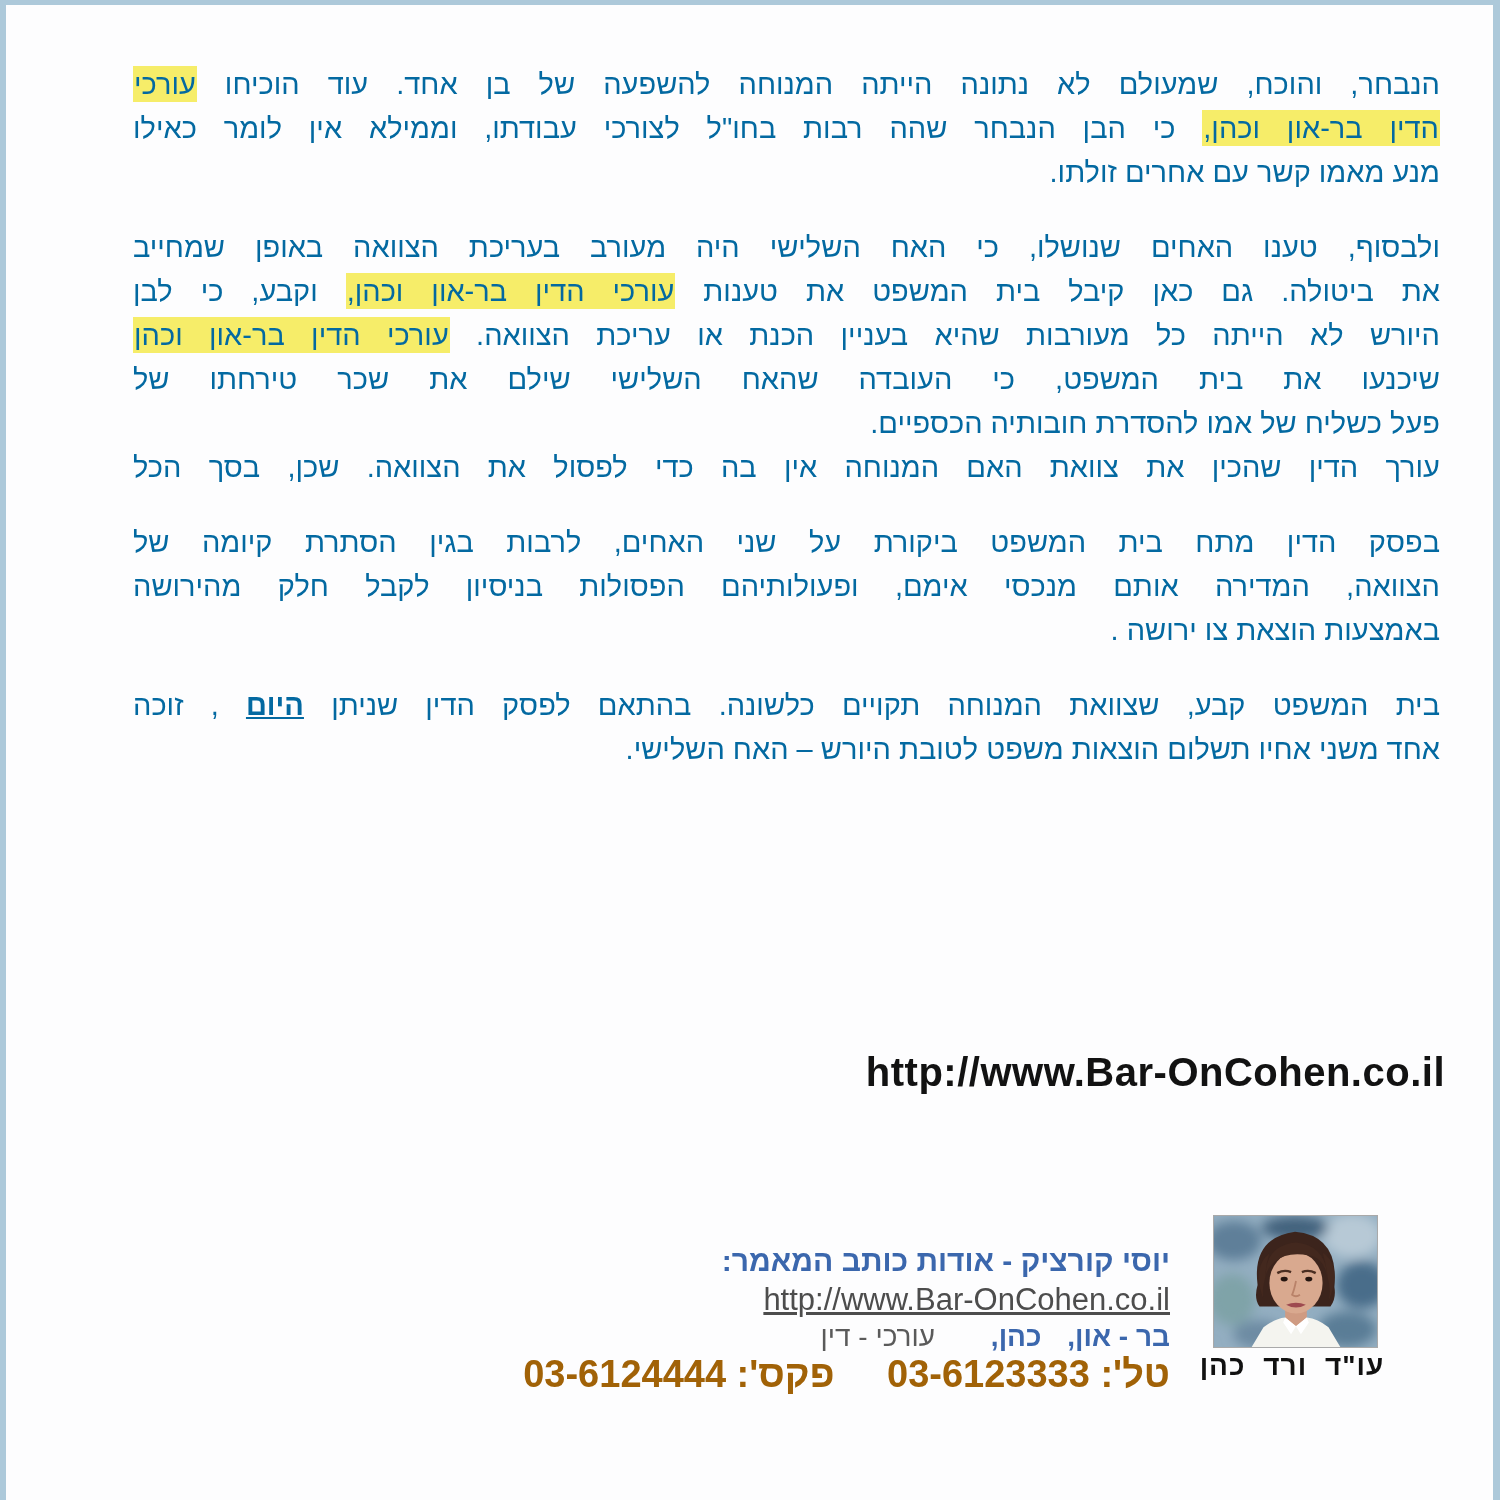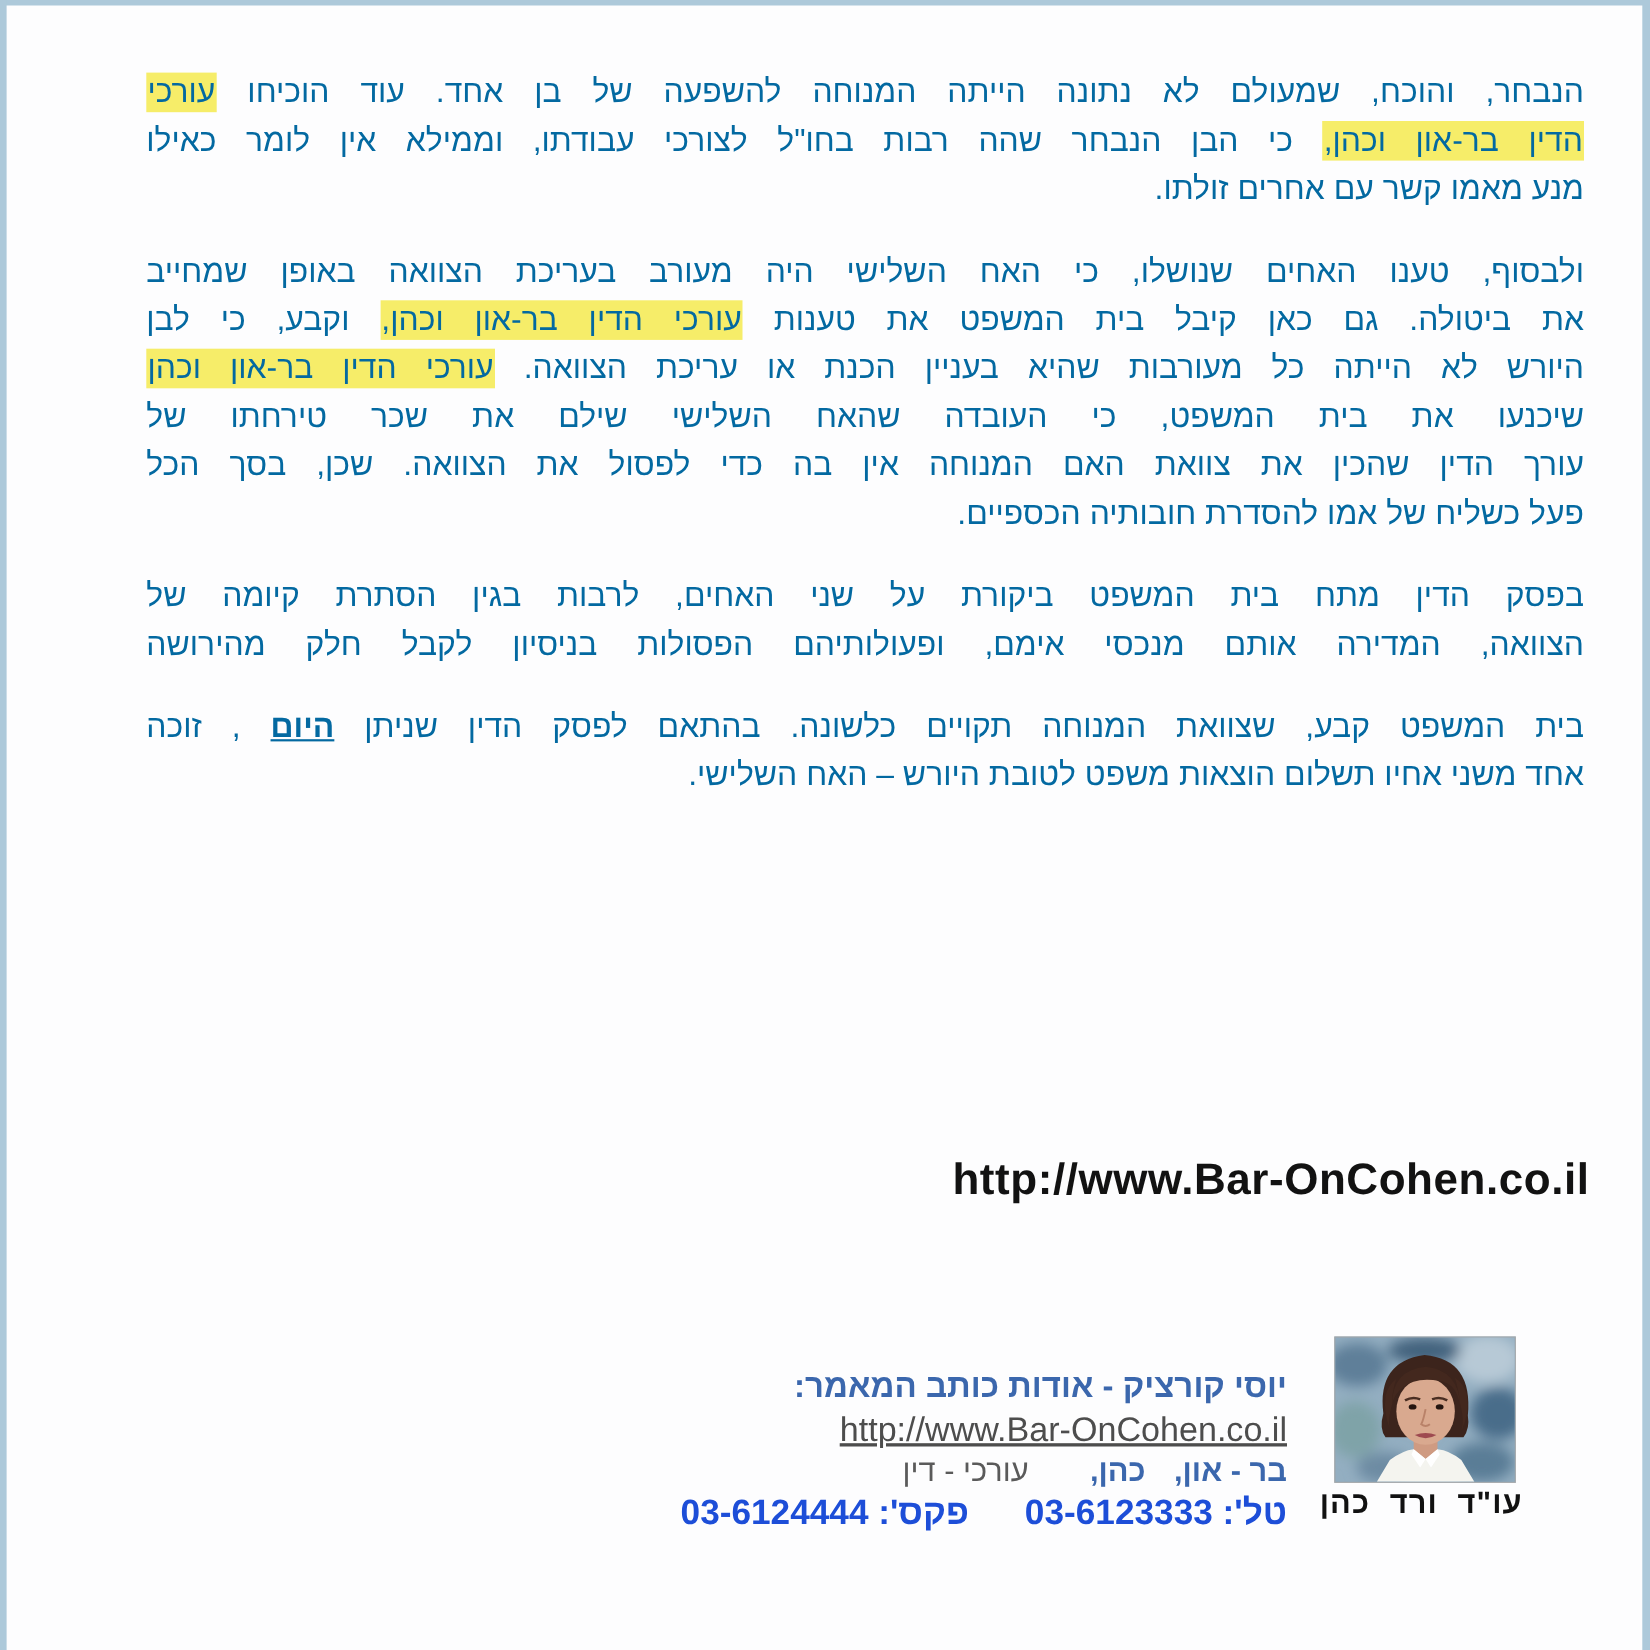--- a/index.html
+++ b/index.html
@@ -37,21 +37,21 @@
   
   .footer-block{
     position:absolute;top:1210px;right:330px;
     direction:rtl;text-align:right;white-space:nowrap;
   }
   .about{color:#3b67ad;font-weight:bold;font-size:30px;line-height:38px;margin-top:32px;}
   .flink{direction:ltr;color:#4d4d4d;font-size:31px;line-height:39px;text-decoration:underline;}
   .firm{font-size:28px;line-height:35px;color:#3b67ad;font-weight:bold;}
   .firm .role{color:#5a5a5a;font-weight:normal;margin-inline-start:48px;}
   .firm .nameb{margin-inline-start:18px;}
-  .phone{color:#1d4ed8;font-weight:bold;font-size:32px;line-height:41px;}
+  .phone{color:#a16207;font-weight:bold;font-size:38px;line-height:41px;}
   .phone .num{direction:ltr;unicode-bidi:embed;}
   .phone .faxl{margin-inline-start:42px;}
 
   
   .photo{
     position:absolute;left:1213px;top:1215px;width:165px;height:133px;
     border:1px solid #a9a9a9;box-sizing:border-box;background:#8ea9bc;
   }
   .photo svg{display:block;width:100%;height:100%;}
   .caption{
@@ -72,26 +72,27 @@
     <div class="para">
       <div class="line just"><span>הנבחר, והוכח, שמעולם לא נתונה הייתה המנוחה להשפעה של בן אחד. עוד הוכיחו </span><span class="hl">עורכי</span></div>
       <div class="line just"><span class="hl">הדין בר-און וכהן,</span><span> כי הבן הנבחר שהה רבות בחו"ל לצורכי עבודתו, וממילא אין לומר כאילו</span></div>
       <div class="line"><span>מנע מאמו קשר עם אחרים זולתו.</span></div>
     </div>
     <div class="para">
       <div class="line just"><span>ולבסוף, טענו האחים שנושלו, כי האח השלישי היה מעורב בעריכת הצוואה באופן שמחייב</span></div>
       <div class="line just"><span>את ביטולה. גם כאן קיבל בית המשפט את טענות </span><span class="hl">עורכי הדין בר-און וכהן,</span><span> וקבע, כי לבן</span></div>
       <div class="line just"><span>היורש לא הייתה כל מעורבות שהיא בעניין הכנת או עריכת הצוואה. </span><span class="hl">עורכי הדין בר-און וכהן</span></div>
       <div class="line just"><span>שיכנעו את בית המשפט, כי העובדה שהאח השלישי שילם את שכר טירחתו של</span></div>
+      <div class="line"><span>פעל כשליח של אמו להסדרת חובותיה הכספיים.</span></div>
       <div class="line just"><span>עורך הדין שהכין את צוואת האם המנוחה אין בה כדי לפסול את הצוואה. שכן, בסך הכל</span></div>
-      <div class="line"><span>פעל כשליח של אמו להסדרת חובותיה הכספיים.</span></div>
     </div>
     <div class="para">
       <div class="line just"><span>בפסק הדין מתח בית המשפט ביקורת על שני האחים, לרבות בגין הסתרת קיומה של</span></div>
       <div class="line just"><span>הצוואה, המדירה אותם מנכסי אימם, ופעולותיהם הפסולות בניסיון לקבל חלק מהירושה</span></div>
+      <div class="line"><span>באמצעות הוצאת צו ירושה .</span></div>
     </div>
     <div class="para">
       <div class="line just"><span>בית המשפט קבע, שצוואת המנוחה תקויים כלשונה. בהתאם לפסק הדין שניתן </span><span class="b u">היום</span><span> , זוכה</span></div>
       <div class="line"><span>אחד משני אחיו תשלום הוצאות משפט לטובת היורש – האח השלישי.</span></div>
     </div>
   </div>
 
 <div class="big-url">http://www.Bar-OnCohen.co.il</div>
 
 <div class="footer-block">

